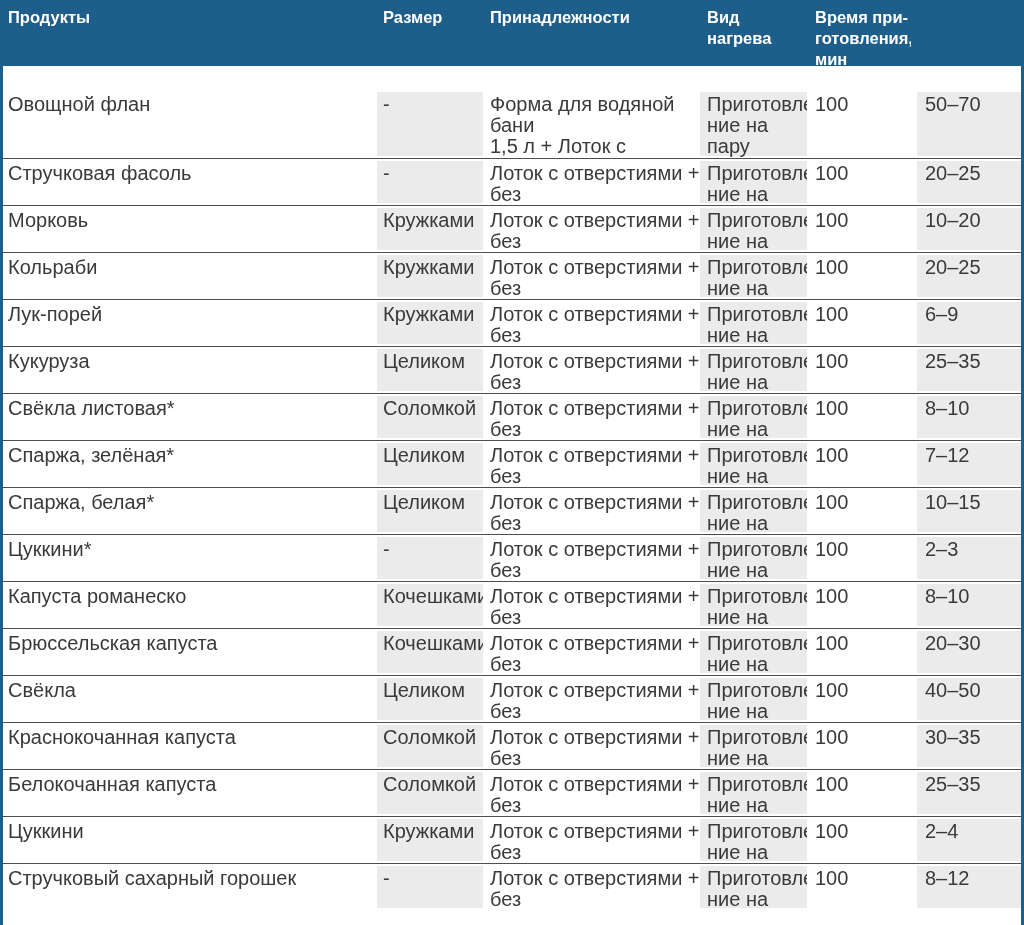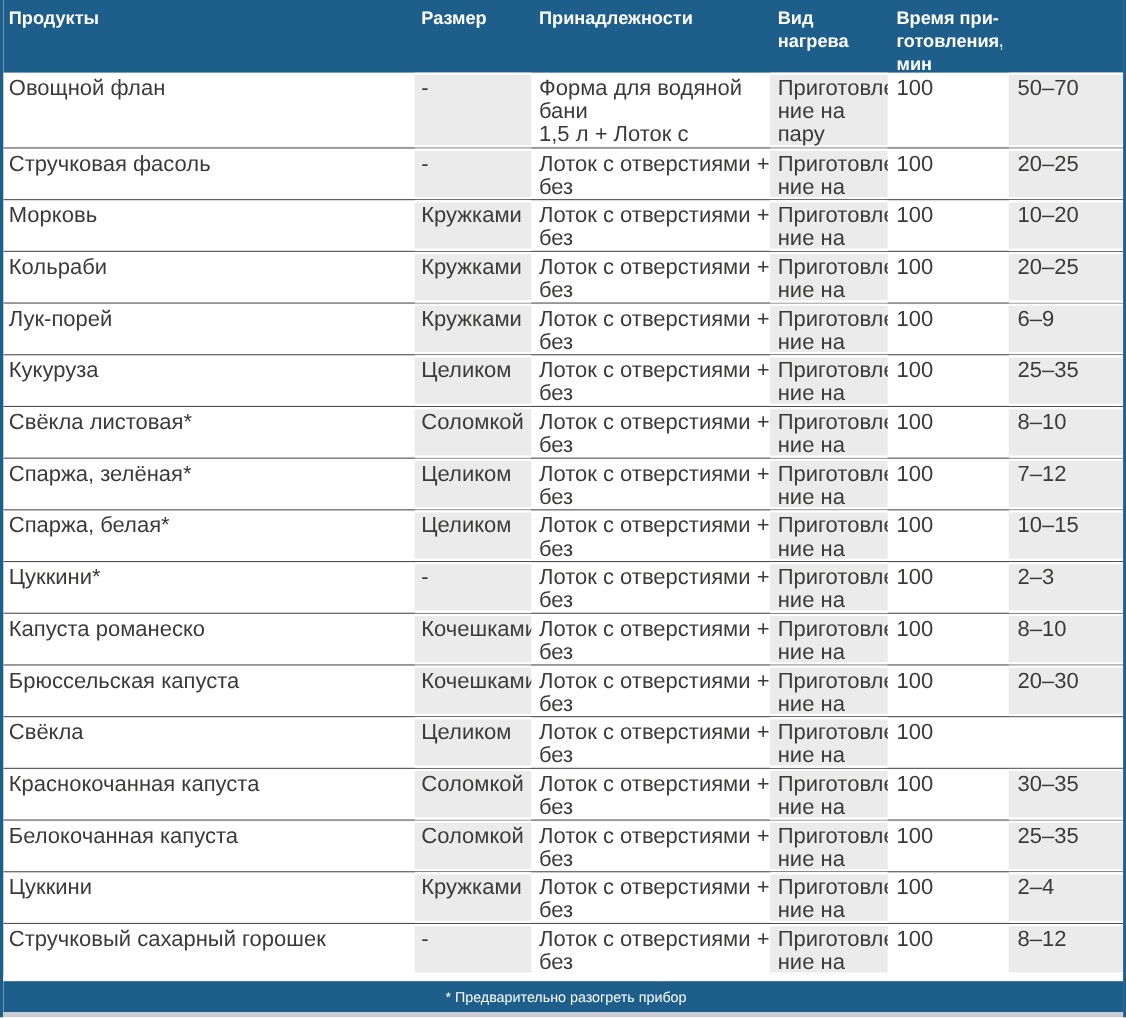--- a/index.html
+++ b/index.html
@@ -5,20 +5,21 @@
   html,body{margin:0;padding:0;background:#ffffff;}
   *{box-sizing:border-box;}
   .page{
     width:1024px;height:925px;
     font-family:"Liberation Sans","DejaVu Sans",sans-serif;
     background:#ffffff;
     border-left:3px solid #1e5e8a;
     border-right:3px solid #1e5e8a;
     display:flex;flex-direction:column;
     overflow:hidden;
+    gap:24px;
   }
   
   .thead{
     display:flex;height:66px;background:#1e5e8a;flex:none;
     color:#ffffff;font-weight:bold;font-size:16.5px;line-height:21px;
   }
   .thead .c{padding-top:7px;}
   
   .c{flex:none;white-space:pre-line;overflow:hidden;}
   .c1{width:374px;padding-left:5px;}
@@ -186,20 +187,21 @@
     <div class="c c6 gray">20–30</div>
   </div>
       <div class="trow">
     <div class="c c1">Свёкла</div>
     <div class="c c2 gray">Целиком</div>
     <div class="c c3">Лоток с отверстиями + без
 отверстий</div>
     <div class="c c4 gray">Приготовле-
 ние на пару</div>
     <div class="c c5">100</div>
+    <div class="c c6 gray">40–50</div>
   </div>
       <div class="trow">
     <div class="c c1">Краснокочанная капуста</div>
     <div class="c c2 gray">Соломкой</div>
     <div class="c c3">Лоток с отверстиями + без
 отверстий</div>
     <div class="c c4 gray">Приготовле-
 ние на пару</div>
     <div class="c c5">100</div>
     <div class="c c6 gray">30–35</div>

